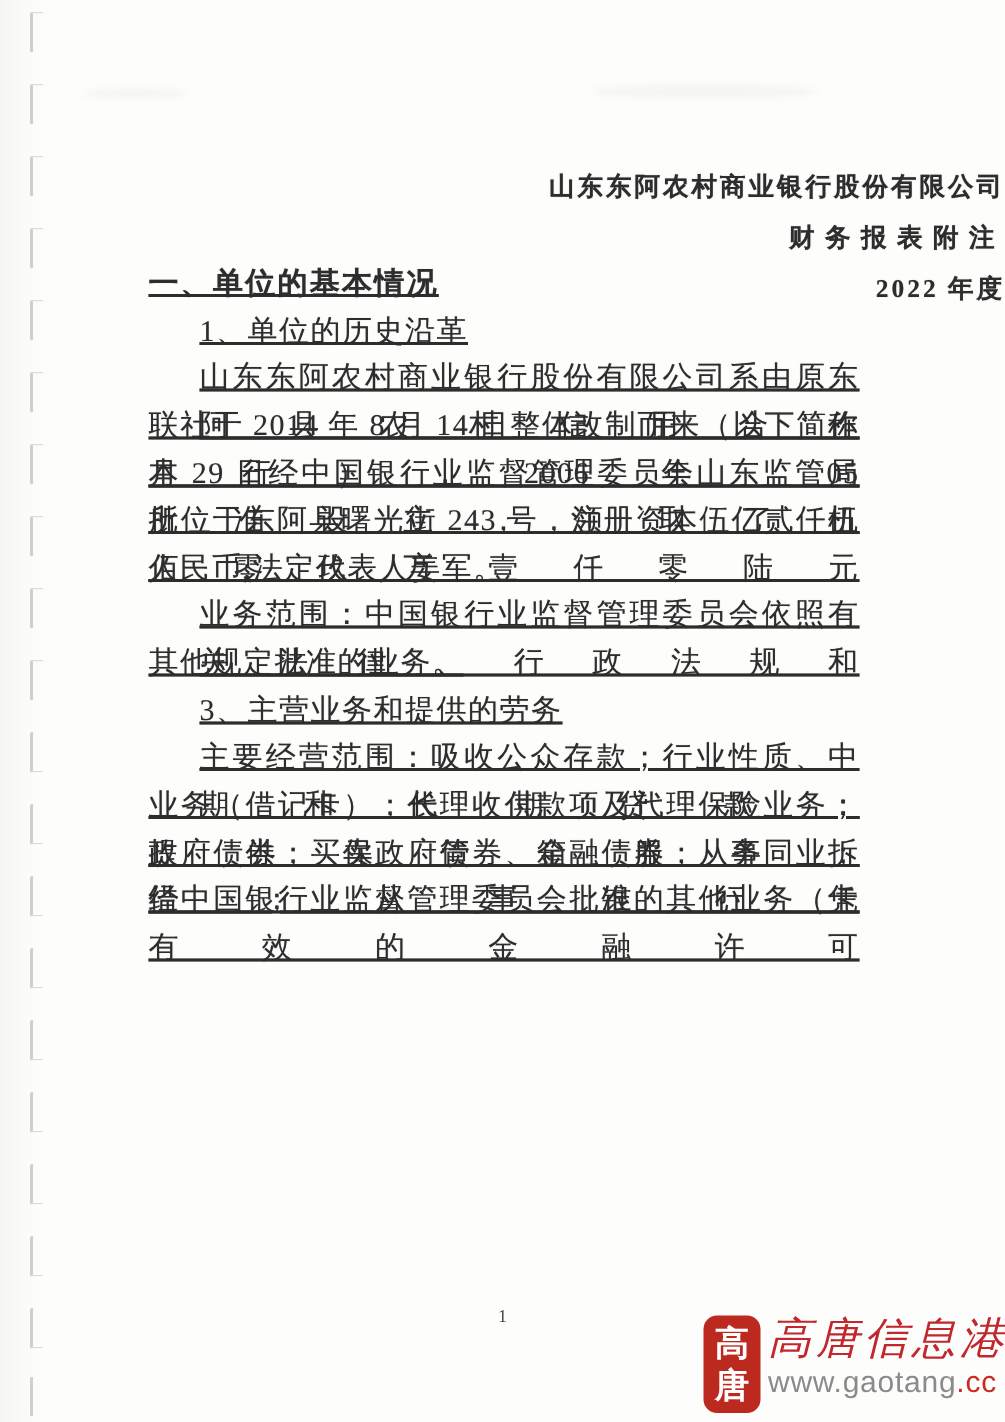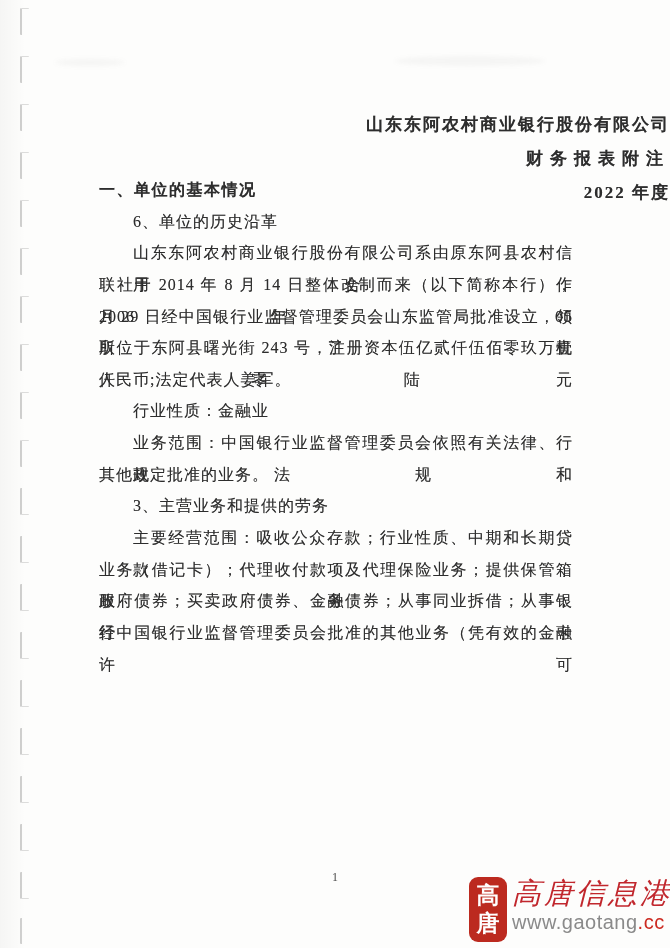--- a/index.html
+++ b/index.html
@@ -33,22 +33,23 @@
   .title-line {
     height: 34px; line-height: 34px;
     font-size: 17px; font-weight: bold;
     letter-spacing: 2px;
     text-shadow: 0 0 0.6px rgba(45,45,45,0.5);
   }
   .title-line.doc-title { letter-spacing: 7px; }
   
   .body-text {
     position: absolute; top: 174px; left: 99px; width: 474px;
-    font-size: 16px;
+    font-size: 20px;
     text-shadow: 0 0 0.6px rgba(45,45,45,0.45);
+    text-decoration: underline;
   }
   .line {
     height: 31.65px; line-height: 31.65px;
     letter-spacing: 1px;
     white-space: normal;
   }
   .line.heading { font-weight: bold; letter-spacing: 1.5px; }
   .line.ind { padding-left: 34px; }
   .line.j { text-align: justify; text-align-last: justify; }
   
@@ -110,27 +111,26 @@
   </div>
 
   <div class="titles">
     <div class="title-line">山东东阿农村商业银行股份有限公司</div>
     <div class="title-line doc-title">财务报表附注</div>
     <div class="title-line">2022 年度</div>
   </div>
 
   <div class="body-text">
     <div class="line heading">一、单位的基本情况</div>
-    <div class="line ind">6、单位的历史沿革</div>
+    <div class="line ind">1、单位的历史沿革</div>
     <div class="line ind j">山东东阿农村商业银行股份有限公司系由原东阿县农村信用合作</div>
     <div class="line j">联社于 2014 年 8 月 14 日整体改制而来（以下简称本行），2006 年 05</div>
     <div class="line j">月 29 日经中国银行业监督管理委员会山东监管局批准设立，领取了机</div>
     <div class="line j">所位于东阿县曙光街 243 号，注册资本伍亿贰仟伍佰零玖万壹仟零陆元</div>
     <div class="line">人民币;法定代表人姜军。</div>
-    <div class="line ind">行业性质：金融业</div>
     <div class="line ind j">业务范围：中国银行业监督管理委员会依照有关法律、行政法规和</div>
     <div class="line">其他规定批准的业务。</div>
     <div class="line ind">3、主营业务和提供的劳务</div>
     <div class="line ind j">主要经营范围：吸收公众存款；行业性质、中期和长期贷款；</div>
     <div class="line j">业务（借记卡）；代理收付款项及代理保险业务；提供保管箱服务；</div>
     <div class="line j">政府债券；买卖政府债券、金融债券；从事同业拆借；从事银行卡</div>
     <div class="line j">经中国银行业监督管理委员会批准的其他业务（凭有效的金融许可</div>
   </div>
 
   <div class="page-num">1</div>

